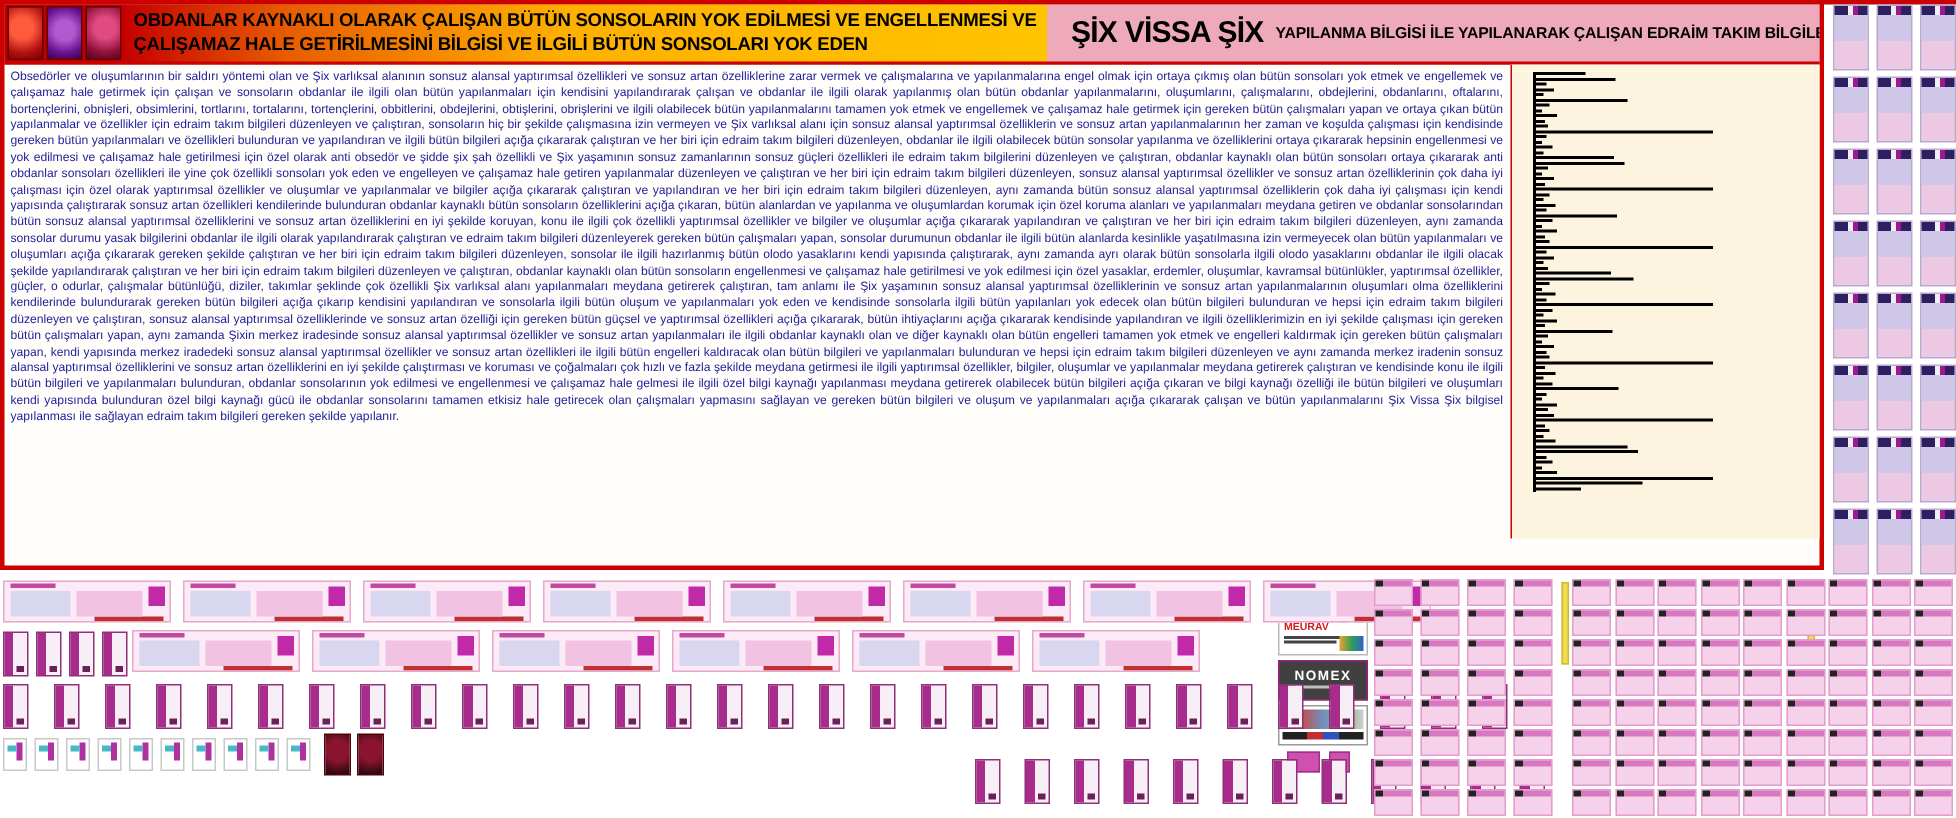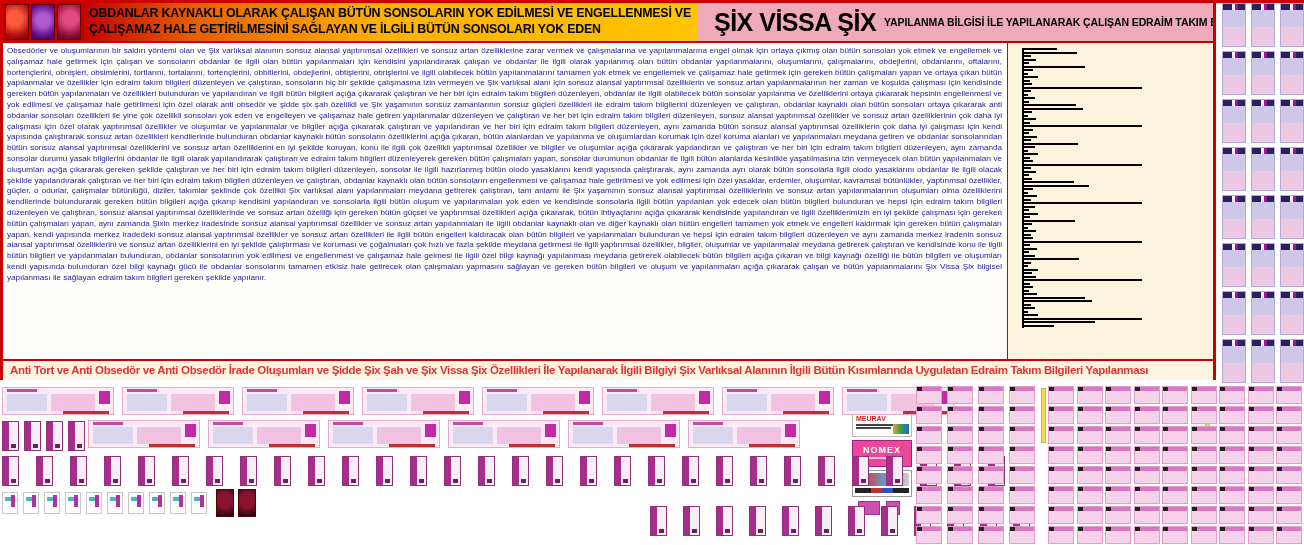--- a/index.html
+++ b/index.html
@@ -15,21 +15,21 @@
   #logos{width:78px;height:100%;background:#c00000;display:flex;align-items:center;gap:2px;padding-left:2px;box-sizing:border-box;}
   .logo{width:23px;height:34px;border:1px solid #600;}
   .logo.l1{background:radial-gradient(circle at 40% 40%, #ff5a3c 0 30%, #b01010 70%, #700);}
   .logo.l2{background:radial-gradient(circle at 50% 45%, #b05ad0 0 30%, #6a1090 70%, #30054a);}
   .logo.l3{background:radial-gradient(circle at 55% 40%, #e04a80 0 30%, #90103a 70%, #4a0520);}
   #htitle{flex:0 0 617px;background:linear-gradient(90deg,#c40000 0%,#e85d00 18%,#ffb000 48%,#ffc400 100%);
           color:#000;font-weight:bold;font-size:12.4px;line-height:15.5px;letter-spacing:-0.2px;
           padding:3px 6px 0 8px;box-sizing:border-box;}
   #brandarea{flex:1;background:#eeaabb;display:flex;align-items:center;white-space:nowrap;
              padding-left:16px;box-sizing:border-box;overflow:hidden;}
-  #brand{font-size:25px;font-weight:bold;color:#000;letter-spacing:-0.5px;}
+  #brand{font-size:20px;font-weight:bold;color:#000;letter-spacing:-0.5px;}
   #brandsuffix{font-size:10.5px;font-weight:bold;color:#000;margin-left:8px;letter-spacing:-0.1px;}
   
   #main{position:absolute;left:0;top:40px;width:100%;height:316px;display:flex;}
   #bodytext{flex:0 0 1004px;color:#1c1c99;font-size:8.1px;line-height:10.8px;text-align:justify;
             padding:3px 5px 0 4px;box-sizing:border-box;overflow:hidden;}
   #rightpanel{flex:1;background:#fdf4e0;border-left:1px solid #cc0000;box-sizing:border-box;}
   #charttitle{color:#b73333;font-weight:bold;font-size:13.5px;text-align:center;padding-top:5px;}
   #chart{margin:5px 0 0 14px;width:122px;height:280px;border-left:2px solid #000;box-sizing:border-box;}
   .crow{height:3.5px;}
   .cbar{height:2.3px;background:#000;}
@@ -66,21 +66,21 @@
   .gcard{position:absolute;width:26px;height:18px;border:1px solid #e49ccc;box-sizing:border-box;background:#f5d2ea;}
   .gcard::before{content:"";display:block;height:4px;background:linear-gradient(90deg,#222 0 5px,#d878c0 5px);}
   .ystrip{position:absolute;width:5px;background:#f0dc50;border:1px solid #d0b830;box-sizing:border-box;}
   
   .midcard{position:absolute;width:60px;height:27px;box-sizing:border-box;border:1px solid #bbb;background:#fff;overflow:hidden;}
   #meurav::before{content:"";display:block;height:4px;background:repeating-linear-gradient(90deg,#d040b0 0 6px,#fff 6px 10px);}
   #meurav .mtitle{color:#cc2020;font-weight:bold;font-size:7px;line-height:8px;padding-left:3px;}
   #meurav .mline{height:2px;background:#444;margin:1px 3px 0 3px;}
   #meurav .mimg{position:absolute;right:2px;bottom:2px;width:16px;height:10px;
                 background:linear-gradient(90deg,#f0a030,#30a050,#3060d0);}
-  #nomex{background:#ec4899;border-color:#a02080;}
+  #nomex{background:#404040;border-color:#a02080;}
   #nomex .ntitle{color:#fff;font-weight:bold;font-size:9px;text-align:center;margin-top:4px;letter-spacing:1px;}
   #nomex .nline{height:2px;background:#ffffffaa;margin:2px 10px 0 10px;}
   #photocard{border-color:#999;}
   #photocard .strip{height:13px;margin:2px;background:linear-gradient(90deg,#e0b080,#c05050,#7090c0,#80b070,#d0d0d0);}
   #photocard .band{height:5px;margin:0 2px;background:#222;
                    background:linear-gradient(90deg,#222 0 30%,#c03030 30% 50%,#3050c0 50% 70%,#222 70%);}
   .tinybit{position:absolute;background:#d050b0;border:1px solid #a03088;box-sizing:border-box;}
 </style>
 </head>
 <body>
@@ -89,21 +89,21 @@
 
   <div id="topstrip"></div>
 
   <div id="docbox">
     <div id="header">
       <div id="logos">
         <div class="logo l1"></div>
         <div class="logo l2"></div>
         <div class="logo l3"></div>
       </div>
-      <div id="htitle">OBDANLAR KAYNAKLI OLARAK ÇALIŞAN BÜTÜN SONSOLARIN YOK EDİLMESİ VE ENGELLENMESİ VE ÇALIŞAMAZ HALE GETİRİLMESİNİ SAĞLAYAN VE İLGİLİ BÜTÜN SONSOLARI YOK EDEN</div>
+      <div id="htitle">OBDANLAR KAYNAKLI OLARAK ÇALIŞAN BÜTÜN SONSOLARIN YOK EDİLMESİ VE ENGELLENMESİ VE ÇALIŞAMAZ HALE GETİRİLMESİNİ BİLGİSİ VE İLGİLİ BÜTÜN SONSOLARI YOK EDEN</div>
       <div id="brandarea">
         <span id="brand">ŞİX VİSSA ŞİX</span>
         <span id="brandsuffix">YAPILANMA BİLGİSİ İLE YAPILANARAK ÇALIŞAN EDRAİM TAKIM BİLGİLERİ</span>
       </div>
     </div>
 
     <div id="main">
       <div id="bodytext">Obsedörler ve oluşumlarının bir saldırı yöntemi olan ve Şix varlıksal alanının sonsuz alansal yaptırımsal özellikleri ve sonsuz artan özelliklerine zarar vermek ve çalışmalarına ve yapılanmalarına engel olmak için ortaya çıkmış olan bütün sonsoları yok etmek ve engellemek ve çalışamaz hale getirmek için çalışan ve sonsoların obdanlar ile ilgili olan bütün yapılanmaları için kendisini yapılandırarak çalışan ve obdanlar ile ilgili olarak yapılanmış olan bütün obdanlar yapılanmalarını, oluşumlarını, çalışmalarını, obdejlerini, obdanlarını, oftalarını, bortençlerini, obnişleri, obsimlerini, tortlarını, tortalarını, tortençlerini, obbitlerini, obdejlerini, obtişlerini, obrişlerini ve ilgili olabilecek bütün yapılanmalarını tamamen yok etmek ve engellemek ve çalışamaz hale getirmek için gereken bütün çalışmaları yapan ve ortaya çıkan bütün yapılanmalar ve özellikler için edraim takım bilgileri düzenleyen ve çalıştıran, sonsoların hiç bir şekilde çalışmasına izin vermeyen ve Şix varlıksal alanı için sonsuz alansal yaptırımsal özelliklerin ve sonsuz artan yapılanmalarının her zaman ve koşulda çalışması için kendisinde gereken bütün yapılanmaları ve özellikleri bulunduran ve yapılandıran ve ilgili bütün bilgileri açığa çıkararak çalıştıran ve her biri için edraim takım bilgileri düzenleyen, obdanlar ile ilgili olabilecek bütün sonsolar yapılanma ve özelliklerini ortaya çıkararak hepsinin engellenmesi ve yok edilmesi ve çalışamaz hale getirilmesi için özel olarak anti obsedör ve şidde şix şah özellikli ve Şix yaşamının sonsuz zamanlarının sonsuz güçleri özellikleri ile edraim takım bilgilerini düzenleyen ve çalıştıran, obdanlar kaynaklı olan bütün sonsoları ortaya çıkararak anti obdanlar sonsoları özellikleri ile yine çok özellikli sonsoları yok eden ve engelleyen ve çalışamaz hale getiren yapılanmalar düzenleyen ve çalıştıran ve her biri için edraim takım bilgileri düzenleyen, sonsuz alansal yaptırımsal özellikler ve sonsuz artan özelliklerinin çok daha iyi çalışması için özel olarak yaptırımsal özellikler ve oluşumlar ve yapılanmalar ve bilgiler açığa çıkararak çalıştıran ve yapılandıran ve her biri için edraim takım bilgileri düzenleyen, aynı zamanda bütün sonsuz alansal yaptırımsal özelliklerin çok daha iyi çalışması için kendi yapısında çalıştırarak sonsuz artan özellikleri kendilerinde bulunduran obdanlar kaynaklı bütün sonsoların özelliklerini açığa çıkaran, bütün alanlardan ve yapılanma ve oluşumlardan korumak için özel koruma alanları ve yapılanmaları meydana getiren ve obdanlar sonsolarından bütün sonsuz alansal yaptırımsal özelliklerini ve sonsuz artan özelliklerini en iyi şekilde koruyan, konu ile ilgili çok özellikli yaptırımsal özellikler ve bilgiler ve oluşumlar açığa çıkararak yapılandıran ve çalıştıran ve her biri için edraim takım bilgileri düzenleyen, aynı zamanda sonsolar durumu yasak bilgilerini obdanlar ile ilgili olarak yapılandırarak çalıştıran ve edraim takım bilgileri düzenleyerek gereken bütün çalışmaları yapan, sonsolar durumunun obdanlar ile ilgili bütün alanlarda kesinlikle yaşatılmasına izin vermeyecek olan bütün yapılanmaları ve oluşumları açığa çıkararak gereken şekilde çalıştıran ve her biri için edraim takım bilgileri düzenleyen, sonsolar ile ilgili hazırlanmış bütün olodo yasaklarını kendi yapısında çalıştırarak, aynı zamanda ayrı olarak bütün sonsolarla ilgili olodo yasaklarını obdanlar ile ilgili olacak şekilde yapılandırarak çalıştıran ve her biri için edraim takım bilgileri düzenleyen ve çalıştıran, obdanlar kaynaklı olan bütün sonsoların engellenmesi ve çalışamaz hale getirilmesi ve yok edilmesi için özel yasaklar, erdemler, oluşumlar, kavramsal bütünlükler, yaptırımsal özellikler, güçler, o odurlar, çalışmalar bütünlüğü, diziler, takımlar şeklinde çok özellikli Şix varlıksal alanı yapılanmaları meydana getirerek çalıştıran, tam anlamı ile Şix yaşamının sonsuz alansal yaptırımsal özelliklerinin ve sonsuz artan yapılanmalarının oluşumları olma özelliklerini kendilerinde bulundurarak gereken bütün bilgileri açığa çıkarıp kendisini yapılandıran ve sonsolarla ilgili bütün oluşum ve yapılanmaları yok eden ve kendisinde sonsolarla ilgili bütün yapılanları yok edecek olan bütün bilgileri bulunduran ve hepsi için edraim takım bilgileri düzenleyen ve çalıştıran, sonsuz alansal yaptırımsal özelliklerinde ve sonsuz artan özelliği için gereken bütün güçsel ve yaptırımsal özellikleri açığa çıkararak, bütün ihtiyaçlarını açığa çıkararak kendisinde yapılandıran ve ilgili özelliklerimizin en iyi şekilde çalışması için gereken bütün çalışmaları yapan, aynı zamanda Şixin merkez iradesinde sonsuz alansal yaptırımsal özellikler ve sonsuz artan yapılanmaları ile ilgili obdanlar kaynaklı olan ve diğer kaynaklı olan bütün engelleri tamamen yok etmek ve engelleri kaldırmak için gereken bütün çalışmaları yapan, kendi yapısında merkez iradedeki sonsuz alansal yaptırımsal özellikler ve sonsuz artan özellikleri ile ilgili bütün engelleri kaldıracak olan bütün bilgileri ve yapılanmaları bulunduran ve hepsi için edraim takım bilgileri düzenleyen ve aynı zamanda merkez iradenin sonsuz alansal yaptırımsal özelliklerini ve sonsuz artan özelliklerini en iyi şekilde çalıştırması ve koruması ve çoğalmaları çok hızlı ve fazla şekilde meydana getirmesi ile ilgili yaptırımsal özellikler, bilgiler, oluşumlar ve yapılanmalar meydana getirerek çalıştıran ve kendisinde konu ile ilgili bütün bilgileri ve yapılanmaları bulunduran, obdanlar sonsolarının yok edilmesi ve engellenmesi ve çalışamaz hale gelmesi ile ilgili özel bilgi kaynağı yapılanması meydana getirerek olabilecek bütün bilgileri açığa çıkaran ve bilgi kaynağı özelliği ile bütün bilgileri ve oluşumları kendi yapısında bulunduran özel bilgi kaynağı gücü ile obdanlar sonsolarını tamamen etkisiz hale getirecek olan çalışmaları yapmasını sağlayan ve gereken bütün bilgileri ve oluşum ve yapılanmaları açığa çıkararak çalışan ve bütün yapılanmalarını Şix Vissa Şix bilgisel yapılanması ile sağlayan edraim takım bilgileri gereken şekilde yapılanır.</div>
       <div id="rightpanel">
         <div id="chart">
@@ -344,23 +344,20 @@
             <div class="crow">
               <div class="cbar" style="width: 70.8px;"></div>
             </div>
             <div class="crow">
               <div class="cbar" style="width: 29.5px;"></div>
             </div>
           </div>
       </div>
     </div>
 
-    <div id="footerband">
-      <div id="footertext">Anti Tort ve Anti Obsedör ve Anti Obsedör İrade Oluşumları ve Şidde Şix Şah ve Şix Vissa Şix Özellikleri İle Yapılanarak İlgili Bilgiyi Şix Varlıksal Alanının İlgili Bütün Kısımlarında Uygulatan Edraim Takım Bilgileri Yapılanması</div>
-    </div>
   </div>
 
   <div id="meurav" class="midcard" style="left:852px;top:410px;">
     <div class="mtitle">MEURAV</div>
     <div class="mline"></div>
     <div class="mline" style="width:60%;"></div>
     <div class="mimg"></div>
   </div>
   <div id="nomex" class="midcard" style="left:852px;top:440px;">
     <div class="ntitle">NOMEX</div>

